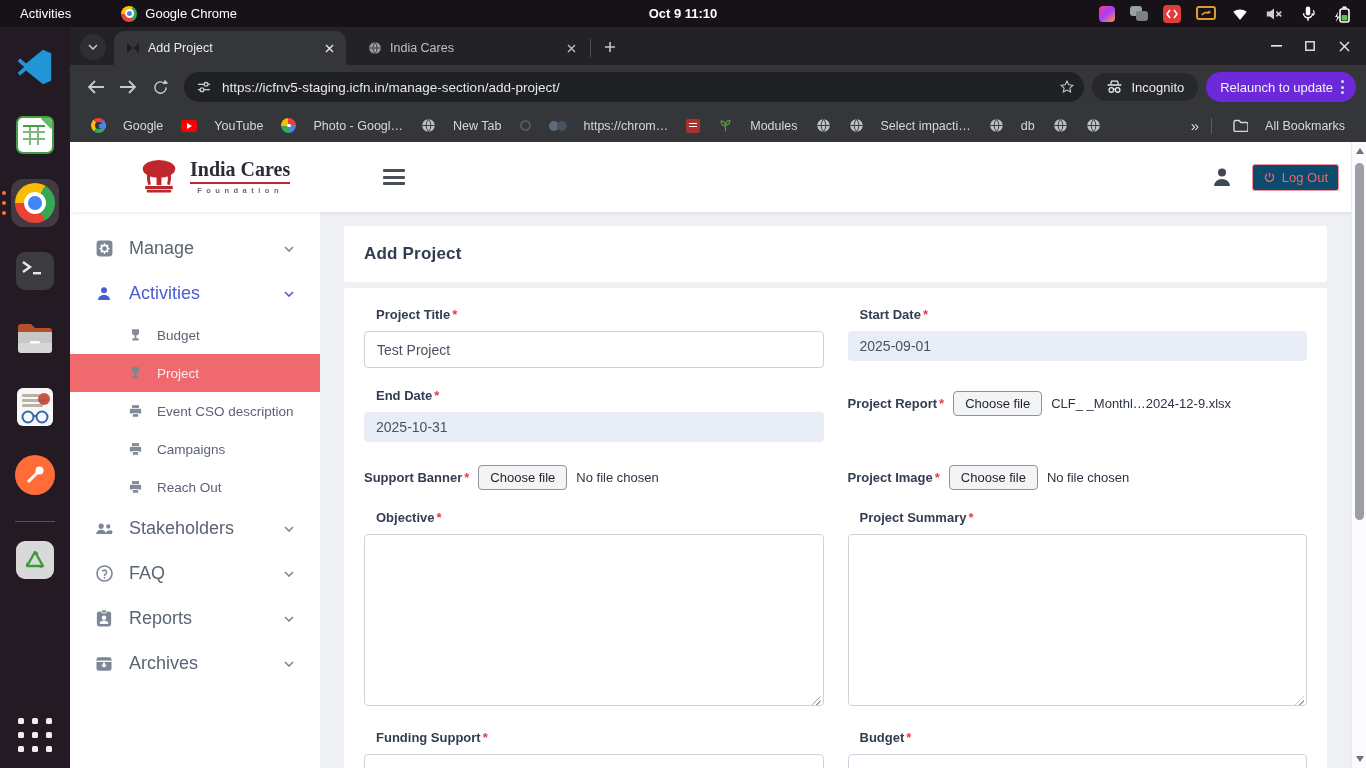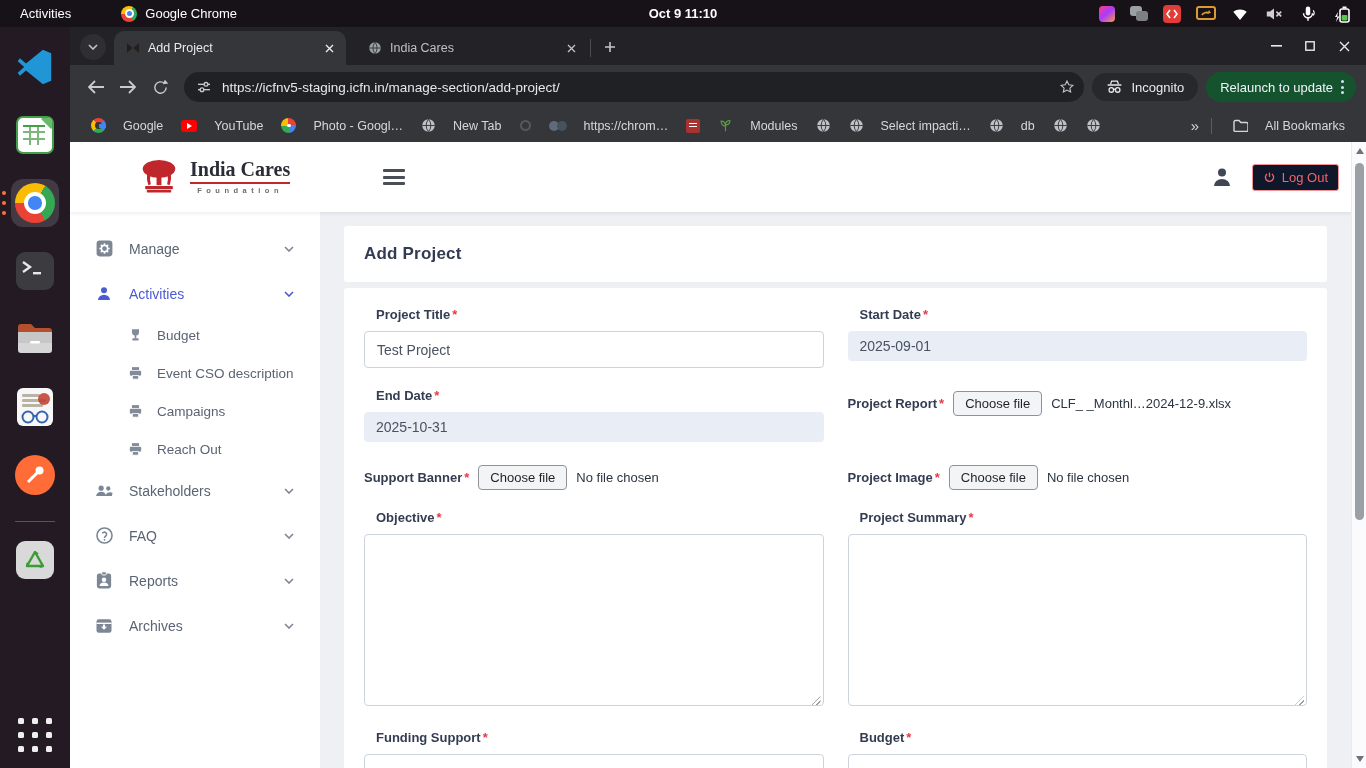--- a/index.html
+++ b/index.html
@@ -59,21 +59,21 @@
   .newtab { width:26px; height:26px; margin:0 0 5px 4px; display:flex; align-items:center; justify-content:center; }
   .winctl { position:absolute; right:8px; top:0; height:38px; display:flex; align-items:center; gap:6px; }
   .winctl .wbtn { width:28px; height:28px; display:flex; align-items:center; justify-content:center; }
 
   .toolbar { height:44px; background:#35363a; display:flex; align-items:center; padding:0 10px; flex:0 0 auto; }
   .navbtn { width:32px; height:32px; display:flex; align-items:center; justify-content:center; border-radius:50%; }
   .omnibox { flex:1; height:30px; background:#202124; border-radius:15px; display:flex; align-items:center; gap:10px; padding:0 4px 0 12px; margin:0 8px; min-width:0; }
   .url { color:#e6e8ea; font-size:13.5px; flex:1; white-space:nowrap; overflow:hidden; }
   .omni-star { width:26px; height:26px; display:flex; align-items:center; justify-content:center; }
   .chip { height:28px; border-radius:14px; background:#27282c; color:#e8eaed; display:flex; align-items:center; gap:8px; padding:0 14px; font-size:13px; margin-right:8px; }
-  .relaunch { height:30px; border-radius:15px; background:#14532d; color:#eef4fb; display:flex; align-items:center; padding:0 4px 0 14px; font-size:13px; }
+  .relaunch { height:30px; border-radius:15px; background:#6d28d9; color:#eef4fb; display:flex; align-items:center; padding:0 4px 0 14px; font-size:13px; }
   .vdots { display:flex; flex-direction:column; gap:2.5px; padding:0 8px; }
   .vdots i { width:3px; height:3px; border-radius:50%; background:#d3e2f4; }
 
   .bookmarks { height:33px; background:#35363a; display:flex; align-items:center; padding:0 12px; color:#d5d8db; font-size:12.5px; flex:0 0 auto; }
   .bm { display:flex; align-items:center; gap:17px; padding:3px 9px; border-radius:6px; white-space:nowrap; }
   .bm-right { margin-left:auto; display:flex; align-items:center; gap:12px; }
   .vsep { width:1px; height:16px; background:#5a5d61; }
   .g-icon { width:15px; height:15px; border-radius:50%; background:conic-gradient(from 45deg,#4285f4 0 90deg,#34a853 90deg 180deg,#fbbc05 180deg 270deg,#ea4335 270deg 360deg); position:relative; }
   .g-icon i { position:absolute; inset:27%; background:#35363a; border-radius:50%; }
   .g-icon b { position:absolute; right:0; top:6px; width:7px; height:3.5px; background:#4285f4; }
@@ -92,25 +92,25 @@
   .page { flex:1; background:#eef0f4; display:flex; flex-direction:column; position:relative; overflow:hidden; }
   .site-header { height:70px; background:#fff; display:flex; align-items:center; padding-right:27px; flex:0 0 auto; position:relative; z-index:3; box-shadow:0 1px 4px rgba(30,40,60,.10); }
   .logo { margin-left:67px; display:flex; align-items:center; gap:9px; }
   .logo-text { display:flex; flex-direction:column; align-items:center; }
   .logo-name { font-family:"Liberation Serif","DejaVu Serif",serif; font-weight:bold; font-size:20px; color:#2c2c38; line-height:1.05; }
   .logo-rule { width:100%; height:2px; background:#c22730; margin:2px 0; }
   .logo-tag { font-size:7.5px; letter-spacing:4.5px; color:#6a6a74; font-weight:bold; }
   .hamburger { margin-left:93px; width:22px; height:16px; display:flex; flex-direction:column; justify-content:space-between; }
   .hamburger i { height:3px; background:#4a4f57; border-radius:1px; }
   .header-right { margin-left:auto; display:flex; align-items:center; gap:18px; }
-  .logout-btn { height:27px; border:1px solid #f59397; border-radius:3px; color:#f2646c; font-size:13px; display:flex; align-items:center; gap:6px; padding:0 10px; background:#0f172a; }
+  .logout-btn { height:27px; border:1px solid #f59397; border-radius:3px; color:#f2646c; font-size:13px; display:flex; align-items:center; gap:6px; padding:0 10px; background:#0c4a6e; }
 
   .pbody { flex:1; display:flex; min-height:0; }
   .sidebar { width:250px; background:#fff; padding-top:14px; flex:0 0 auto; }
-  .nav-item { height:45px; display:flex; align-items:center; padding:0 26px 0 24px; color:#5b6474; font-size:14px; }
+  .nav-item { height:45px; display:flex; align-items:center; padding:0 26px 0 24px; color:#5b6474; font-size:18px; }
   .nav-item .nico { width:20px; margin-right:15px; display:flex; justify-content:center; }
   .nav-item .chev { margin-left:auto; }
   .nav-item.active { color:#4a5bd3; }
   .sub-item { height:38px; display:flex; align-items:center; padding-left:57px; color:#5b6474; font-size:13.5px; gap:13px; }
   .sub-item.selected { background:#f0696e; color:#f5eeee; }
 
   .content { flex:1; padding:14px 24px 0 24px; margin-right:15px; display:flex; flex-direction:column; min-width:0; }
   .title-card { background:#fff; border-radius:3px; height:56px; display:flex; align-items:center; padding:0 20px; margin-bottom:6px; flex:0 0 auto; }
   .title-card h1 { font-size:17px; color:#333b53; font-weight:bold; letter-spacing:.2px; }
   .form-card { background:#fff; border-radius:3px; flex:1; padding:19px 20px; }
@@ -548,20 +548,30 @@
         <div class="sub-item">
           <span>
             <svg width="17" height="17" viewBox="0 0 24 24">
                 <path d="M7 3 h10 v4 a5 5 0 0 1 -10 0 Z" fill="#848b98"></path>
                 <rect x="10.8" y="11" width="2.4" height="5" fill="#848b98"></rect>
                 <rect x="7.5" y="16" width="9" height="3" rx="1" fill="#848b98"></rect>
               </svg>
           </span>
           <span>Budget</span>
         </div>
+        <div class="sub-item selected">
+          <span>
+            <svg width="17" height="17" viewBox="0 0 24 24">
+                <path d="M7 3 h10 v4 a5 5 0 0 1 -10 0 Z" fill="#7d8490"></path>
+                <rect x="10.8" y="11" width="2.4" height="5" fill="#7d8490"></rect>
+                <rect x="7.5" y="16" width="9" height="3" rx="1" fill="#7d8490"></rect>
+              </svg>
+          </span>
+          <span>Project</span>
+        </div>
         <div class="sub-item">
           <span>
             <svg width="17" height="17" viewBox="0 0 24 24">
                 <rect x="7" y="3" width="10" height="4" fill="#848b98"></rect>
                 <rect x="4" y="8" width="16" height="7" rx="1.5" fill="#848b98"></rect>
                 <rect x="7.5" y="15" width="9" height="5" fill="#848b98" stroke="#fff" stroke-width="1.2"></rect>
               </svg>
           </span>
           <span>Event CSO description</span>
         </div>

